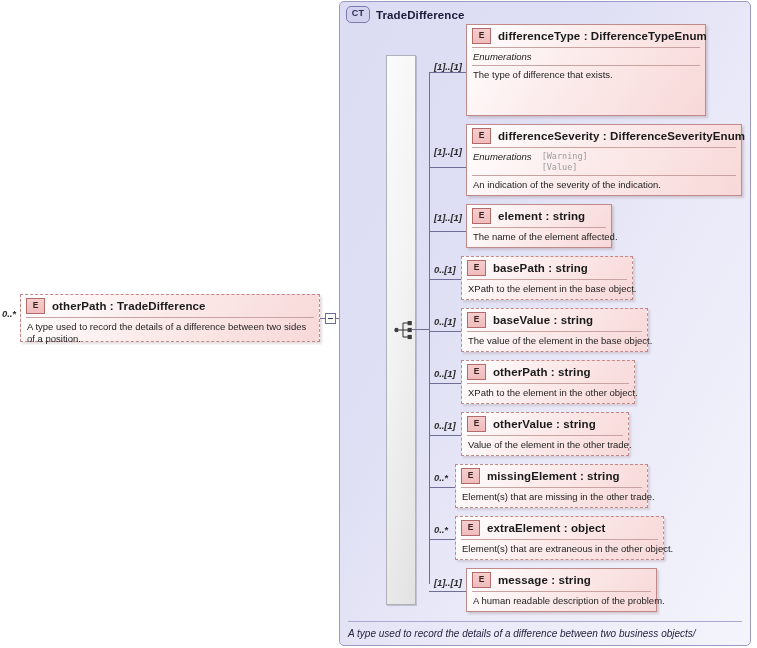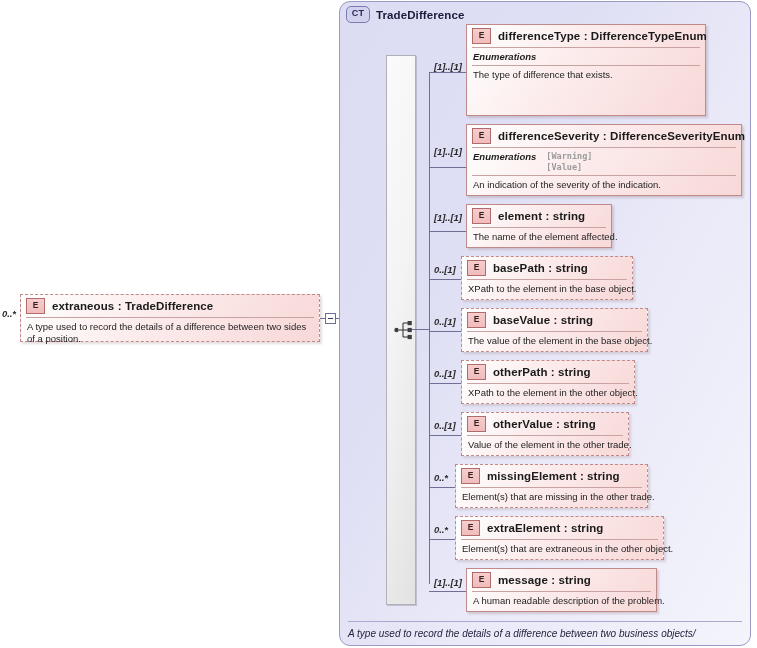--- a/index.html
+++ b/index.html
@@ -23,21 +23,21 @@
 
   
   .ct-container {
     position: absolute;
     left: 339px;
     top: 1px;
     width: 412px;
     height: 645px;
     background: linear-gradient(118deg, #dcdcf3 0%, #dedef4 30%, #e9e9f8 60%, #f4f4fc 100%);
     border: 1px solid #9a9ac4;
-    border-radius: 11px;
+    border-radius: 5px;
     box-sizing: border-box;
   }
   .ct-header {
     position: absolute;
     left: 6px;
     top: 4px;
     display: flex;
     align-items: center;
     gap: 6px;
   }
@@ -177,21 +177,20 @@
     white-space: nowrap;
   }
   .node-doc.wrap {
     white-space: normal;
     line-height: 12px;
   }
   .enum-row {
     display: flex;
     padding: 3px 6px 3px 6px;
     gap: 10px;
-    font-weight: bold;
   }
   .enum-label {
     font-size: 9.5px;
     font-style: italic;
     color: #1d1d1d;
     white-space: nowrap;
   }
   .enum-values {
     font-size: 8.5px;
     color: #9b9b9b;
@@ -214,21 +213,21 @@
 </head>
 <body>
 
 <div class="canvas">
 
   <div class="card" style="left:2px; top:308px;">0..*</div>
 
   <div class="node optional" style="left:20px; top:294px; width:300px; height:48px;">
     <div class="node-head">
       <span class="e-badge">E</span>
-      <span class="node-title">extraneous : TradeDifference</span>
+      <span class="node-title">otherPath : TradeDifference</span>
     </div>
     <div class="node-rule"></div>
     <div class="node-doc wrap">A type used to record the details of a difference between two sides of a position.</div>
   </div>
 
   <div class="hline" style="left:320px; top:318px; width:7px;"></div>
   <div class="minus-box" style="left:325px; top:313px;"></div>
   <div class="hline" style="left:336px; top:318px; width:52px;"></div>
   <div class="card" style="left:359px; top:315px;">[1]..[1]</div>
 
@@ -370,21 +369,21 @@
       <span class="e-badge">E</span>
       <span class="node-title">missingElement : string</span>
     </div>
     <div class="node-rule"></div>
     <div class="node-doc">Element(s) that are missing in the other trade.</div>
   </div>
 
   <div class="node optional" style="left:455px; top:516px; width:209px; height:44px;">
     <div class="node-head">
       <span class="e-badge">E</span>
-      <span class="node-title">extraElement : string</span>
+      <span class="node-title">extraElement : object</span>
     </div>
     <div class="node-rule"></div>
     <div class="node-doc">Element(s) that are extraneous in the other object.</div>
   </div>
 
   <div class="node" style="left:466px; top:568px; width:191px; height:44px;">
     <div class="node-head">
       <span class="e-badge">E</span>
       <span class="node-title">message : string</span>
     </div>

